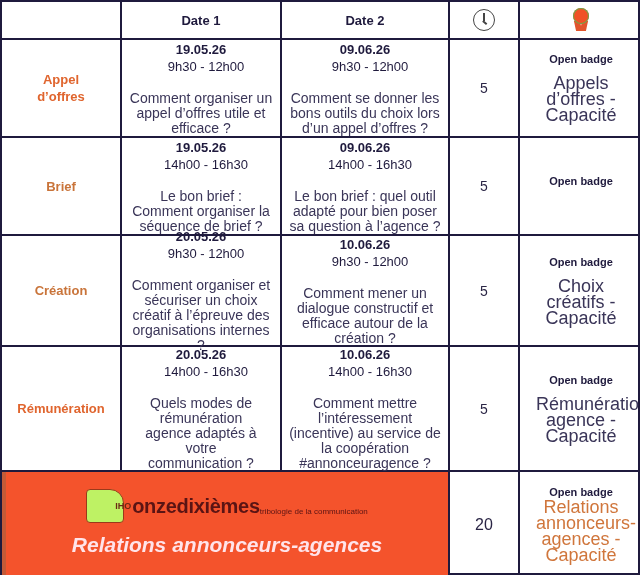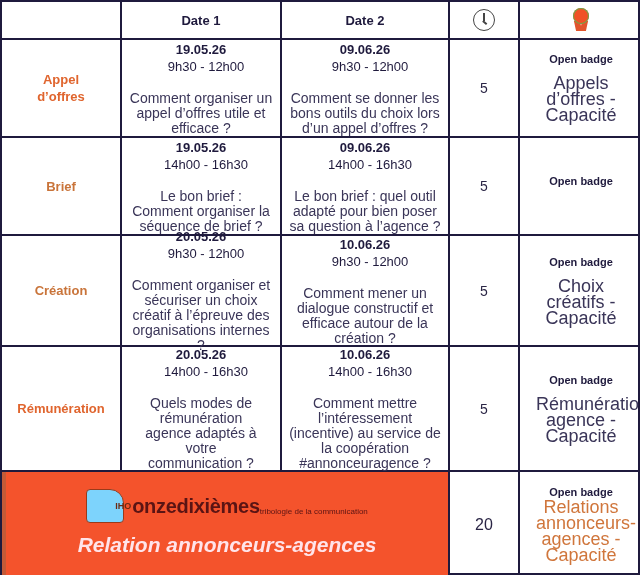--- a/index.html
+++ b/index.html
@@ -36,21 +36,21 @@
     .footer-banner {
       grid-column: 1 / span 3;
       background: #f4532c;
       border-right: 2px solid #1f1a3d;
       border-left: 4px solid #c45a37;
       display: flex; flex-direction: column; align-items: center; justify-content: center;
       padding-bottom: 4px;
     }
     .logo-row { display: flex; align-items: center; gap: 8px; margin-bottom: 10px; }
     .logo-box {
-      width: 14px; height: 34px; background: #7dd3fc; border-radius: 4px 14px 4px 4px;
+      width: 14px; height: 34px; background: #bef264; border-radius: 4px 14px 4px 4px;
       border: 1.5px solid #9a3a1a;
       display: flex; align-items: center; justify-content: center;
       font-size: 9px; font-weight: bold; color: #6b2a14; position: relative; padding-left: 36px;
     }
     .logo-text { display: flex; flex-direction: row; align-items: flex-end; }
     .logo-name { font-weight: bold; font-size: 20px; color: #5a1414; line-height: 20px; letter-spacing: -0.3px; }
     .logo-tag { font-size: 8px; color: #5a1414; margin-top: 2px; text-align: center; }
     .banner-title { font-weight: bold; font-style: italic; font-size: 21px; color: #ffe4ea; }
     .clock {
       width: 22px; height: 22px; border: 1.5px solid #444; border-radius: 50%; position: relative;
@@ -158,20 +158,20 @@
   </div>
 
   <div class="footer-banner">
     <div class="logo-row">
       <div class="logo-box">IHO</div>
       <div class="logo-text">
         <div class="logo-name">onzedixièmes</div>
         <div class="logo-tag">tribologie de la communication</div>
       </div>
     </div>
-    <div class="banner-title">Relation annonceurs-agences</div>
+    <div class="banner-title">Relations annonceurs-agences</div>
   </div>
   <div class="cell hours big row-last">20</div>
   <div class="cell last row-last">
     <div class="badge-title tight">Open badge</div>
     <div class="badge-name orange" style="width:90px">Relations annonceurs-agences - Capacité</div>
   </div>
 </div>
 
 </body></html>

